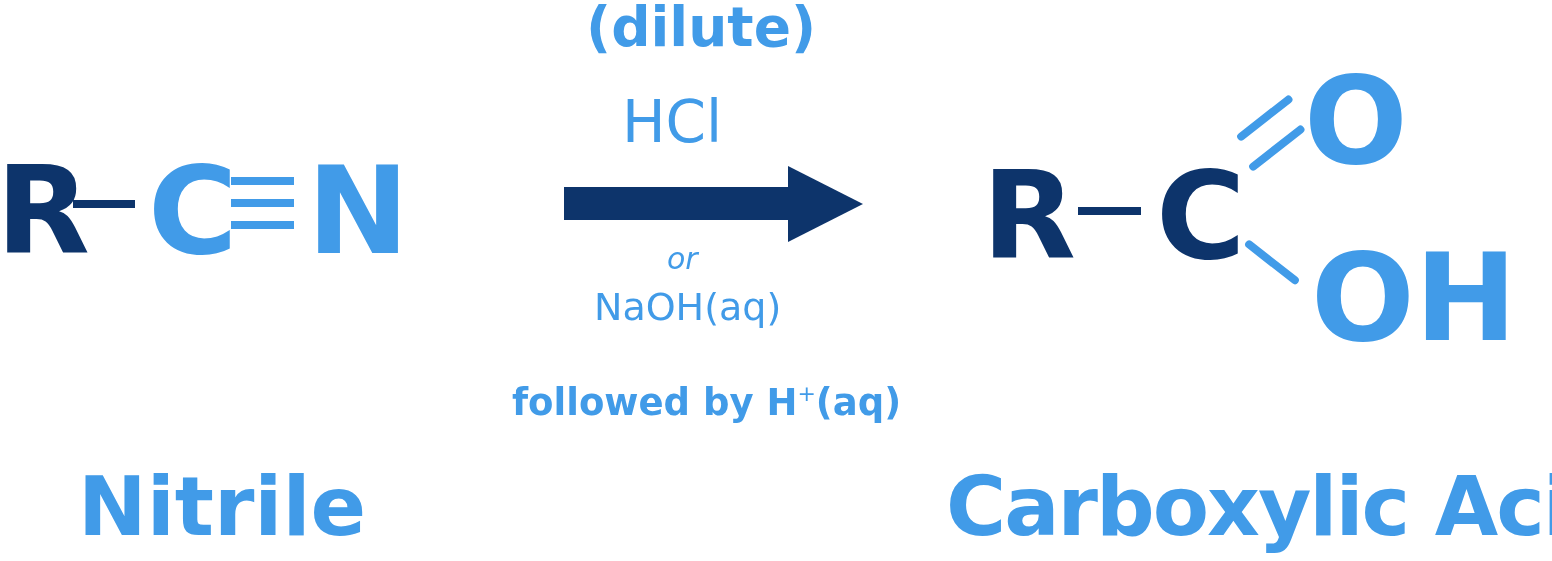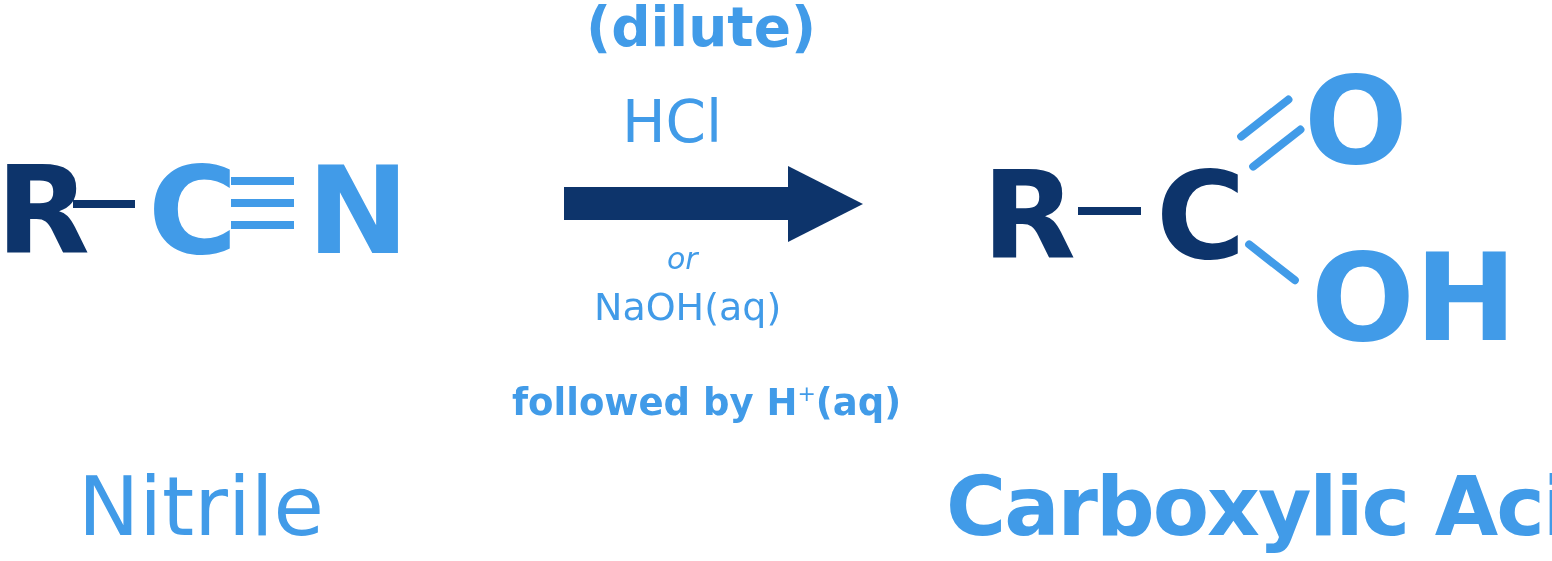--- a/index.html
+++ b/index.html
@@ -34,14 +34,14 @@
 
 <div class="t dark" style="left:982px;top:155px;font-size:122px;font-weight:bold;">R</div>
 <div class="bar" style="left:1078px;top:207px;width:63px;height:8px;background:#0d346b;"></div>
 <div class="t dark" style="left:1156px;top:155px;font-size:122px;font-weight:bold;">C</div>
 <div class="bar" style="left:1238px;top:135px;width:68px;height:8px;background:#419be8;border-radius:4px;transform:rotate(-38deg);transform-origin:0 50%;"></div>
 <div class="bar" style="left:1250px;top:165px;width:68px;height:8px;background:#419be8;border-radius:4px;transform:rotate(-38deg);transform-origin:0 50%;"></div>
 <div class="bar" style="left:1246px;top:238px;width:66px;height:8px;background:#419be8;border-radius:4px;transform:rotate(38deg);transform-origin:0 50%;"></div>
 <div class="t blue" style="left:1304px;top:60px;font-size:122px;font-weight:bold;">O</div>
 <div class="t blue" style="left:1311px;top:237px;font-size:122px;font-weight:bold;text-align:center;">OH</div>
 
-<div class="t blue" style="left:78px;top:466px;font-size:82px;font-weight:normal;">Nitrile</div>
+<div class="t blue" style="left:78px;top:466px;font-size:82px;font-weight:bold;">Nitrile</div>
 <div class="t blue" style="left:946px;top:466px;font-size:82px;font-weight:bold;letter-spacing:-2px;">Carboxylic Acid</div>
 
 </body></html>

